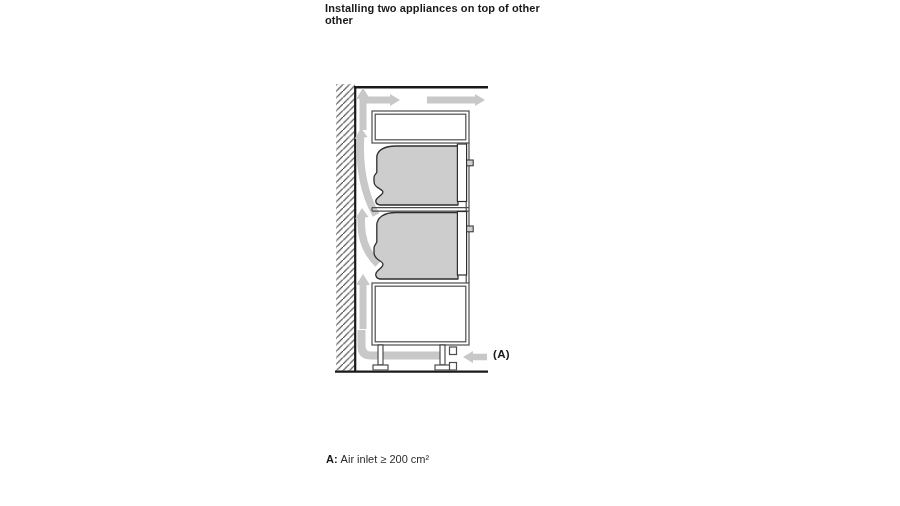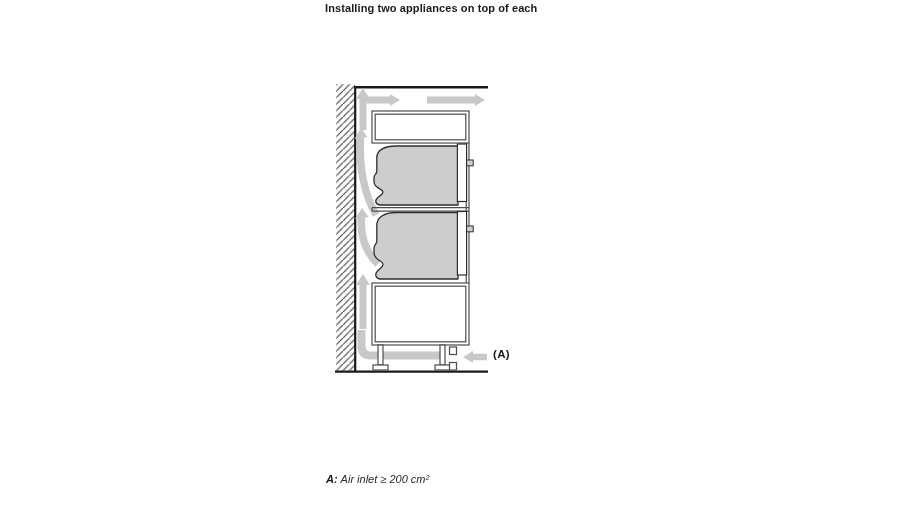--- a/index.html
+++ b/index.html
@@ -44,34 +44,34 @@
     left:493px;
     top:348px;
     font-size:11.5px;
     font-weight:bold;
     color:var(--ink);
     letter-spacing:.3px;
   }
   .caption{
     position:absolute;
     left:326px;
-    top:473px;
+    top:453px;
     font-size:11px;
     line-height:13px;
     color:var(--caption-ink);
-    font-style:italic;
   }
   .caption .caption-prefix{font-weight:bold;color:var(--ink);}
   .caption .caption-text{margin-left:3px;font-weight:normal;}
 </style>
 </head>
 <body>
 
 <div class="title-block">
-  <span class="title-line">Installing two appliances on top of each</span>
+  <span class="title-line">Installing two appliances on top of other</span>
+  <span class="title-line">other</span>
 </div>
 
 <div class="diagram-wrap">
   <svg viewBox="0 0 200 300" xmlns="http://www.w3.org/2000/svg">
     <defs>
       <pattern id="hatch" patternUnits="userSpaceOnUse" width="6.5" height="6.5">
         <path d="M0,6.5 L6.5,0" style="stroke:#3a3a3a;stroke-width:1.1;fill:none;"></path>
       </pattern>
     </defs>
 

